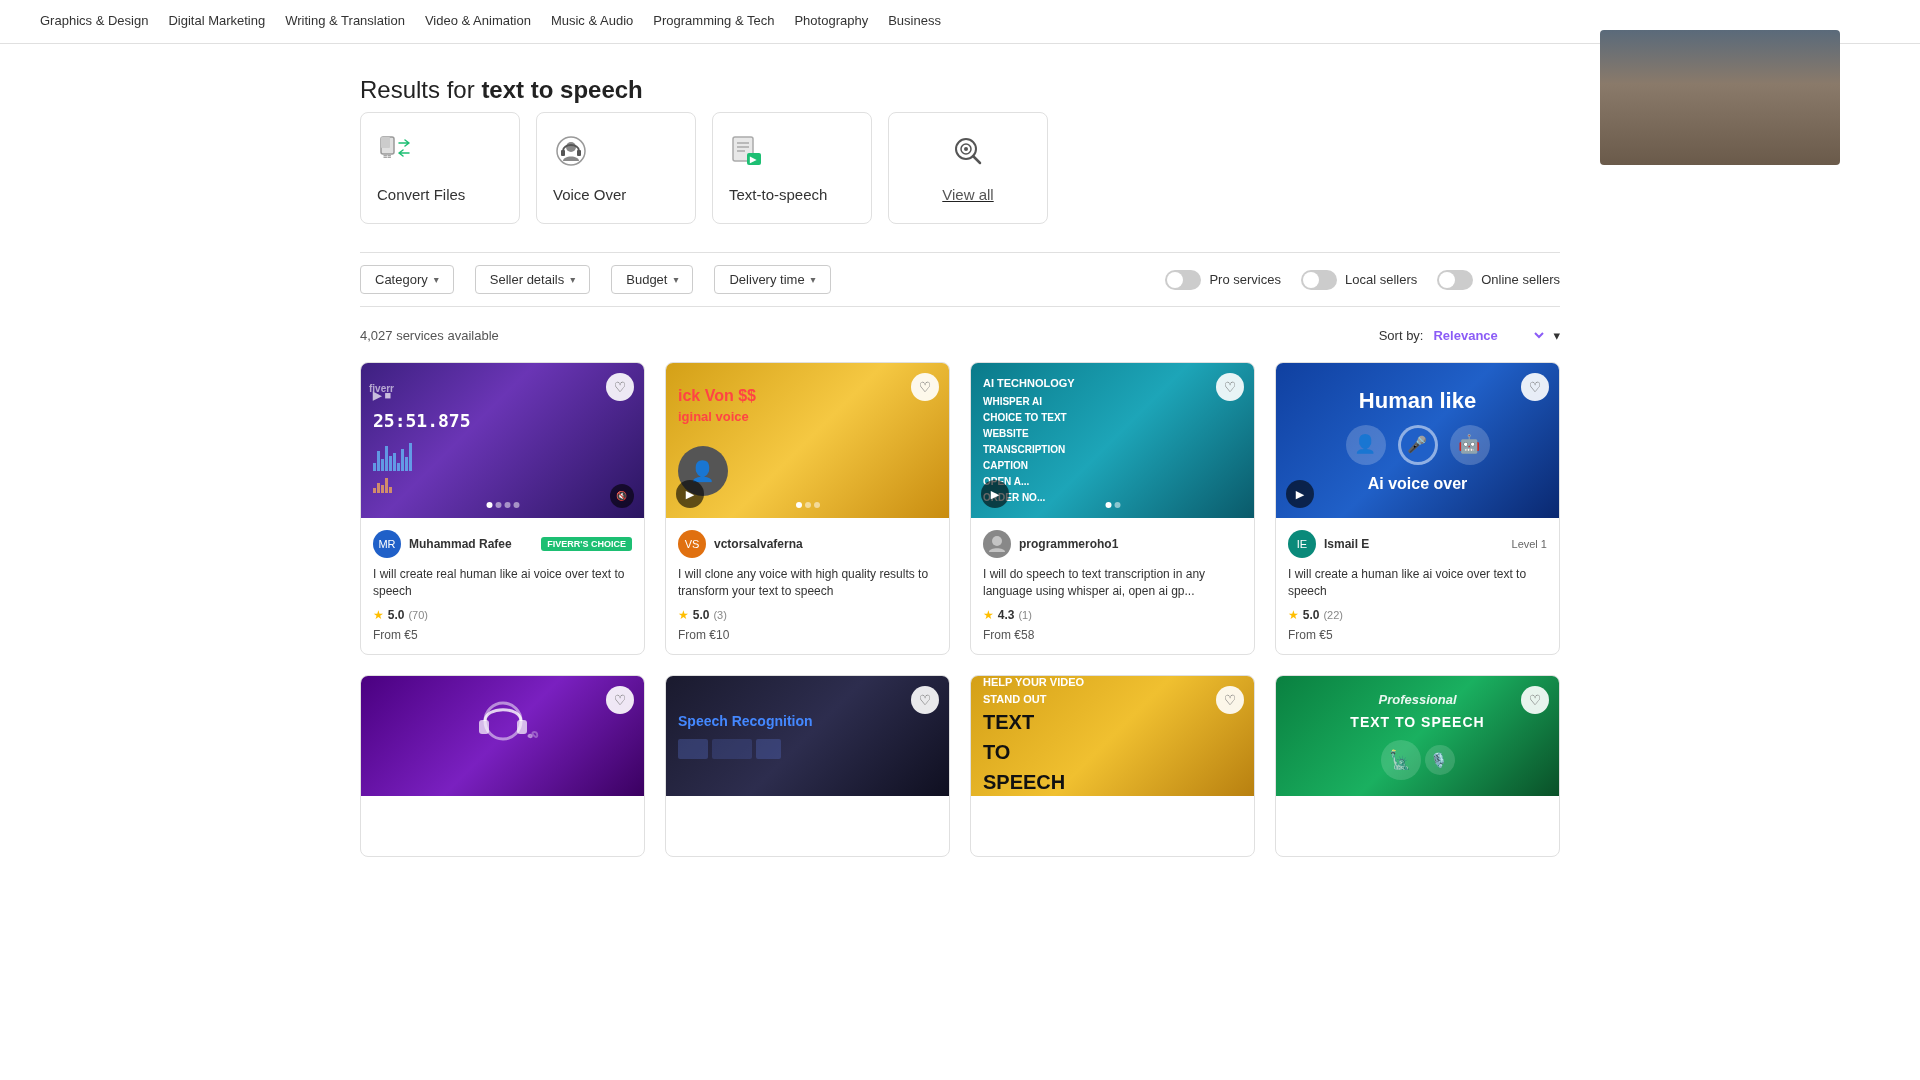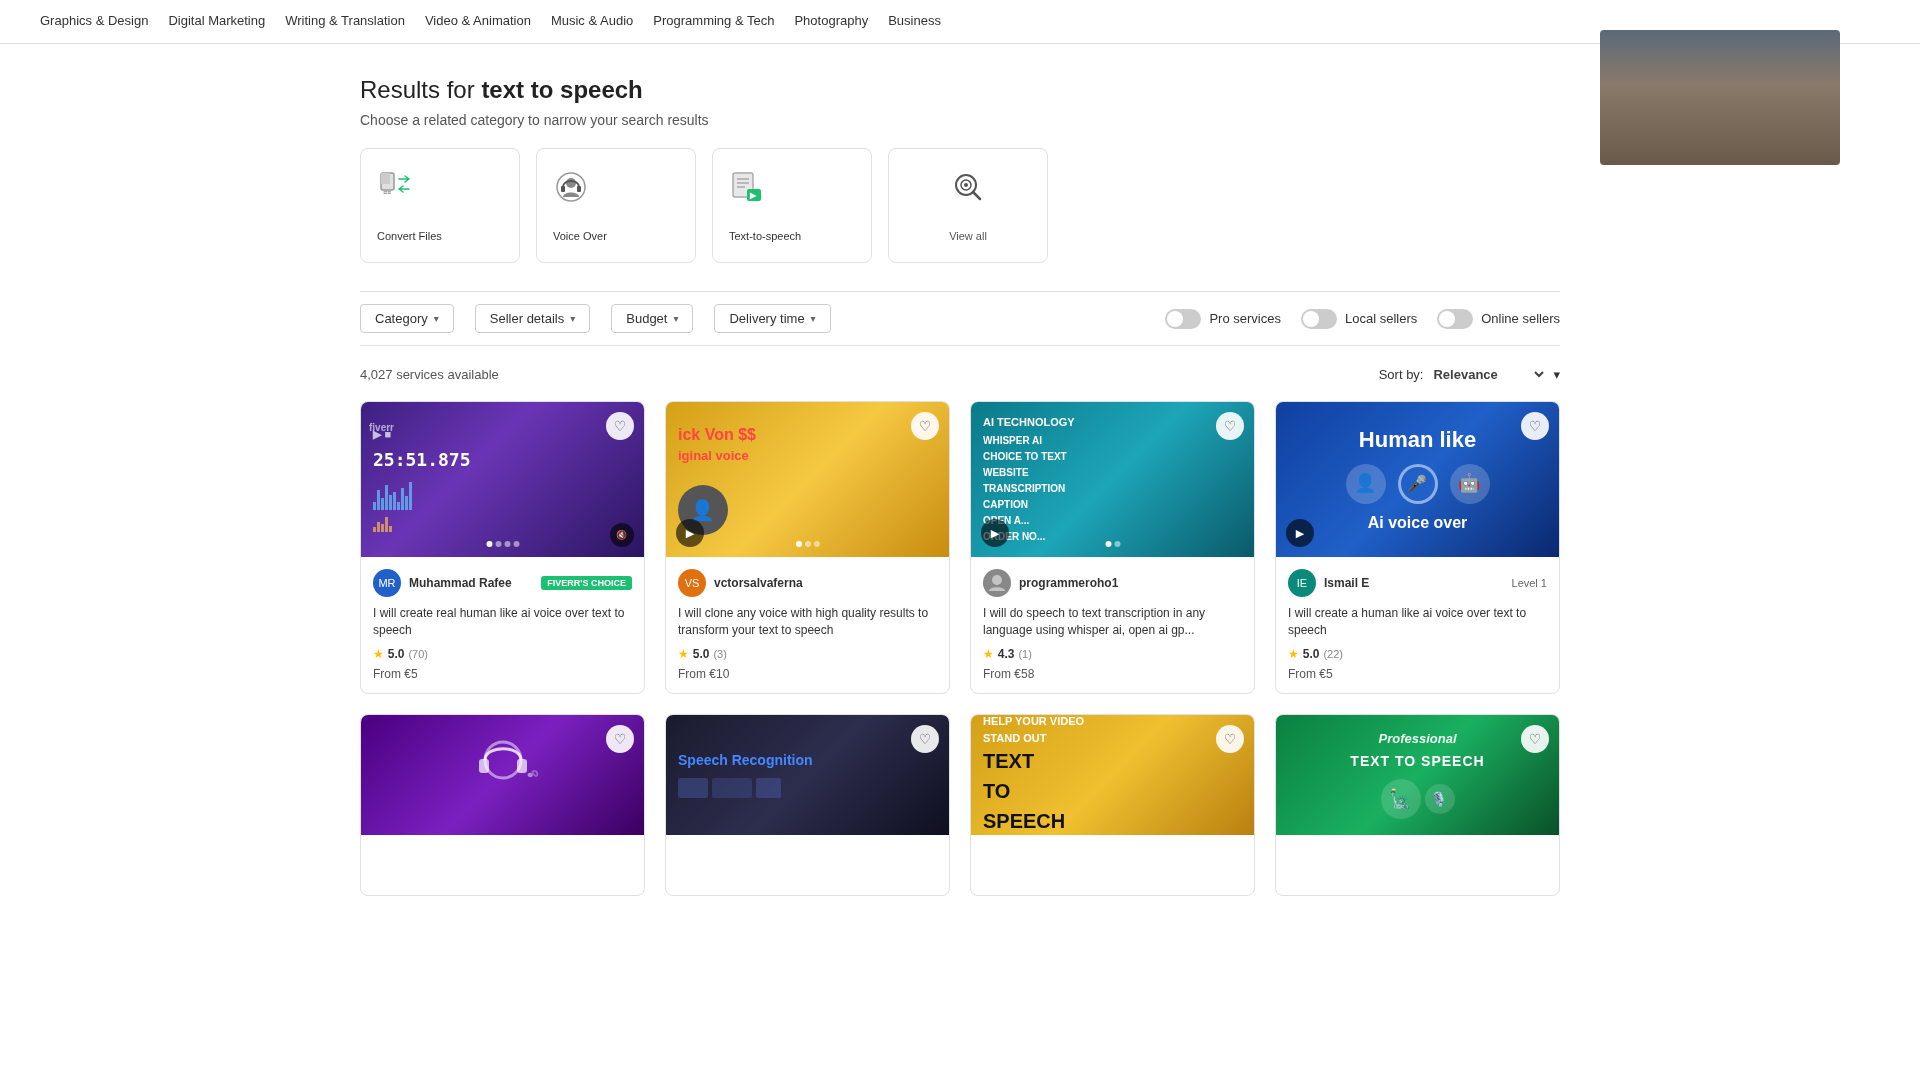--- a/index.html
+++ b/index.html
@@ -91,28 +91,28 @@
       align-items: flex-start;
       cursor: pointer;
       background: #fff;
       transition: box-shadow 0.15s;
     }
     .category-card .card-icon {
       font-size: 28px;
       margin-bottom: 10px;
     }
     .category-card .card-label {
-      font-size: 11px;
+      font-size: 15px;
       color: #333;
       font-weight: 500;
-      margin-top: 8px;
     }
     .view-all-card {
       align-items: center;
       justify-content: center;
+      text-decoration: underline;
     }
     .view-all-card .card-icon {
       color: #666;
     }
     .view-all-card .card-label {
       color: #555;
     }
 
     
     .filter-bar {
@@ -187,21 +187,21 @@
       display: flex;
       align-items: center;
       gap: 6px;
       font-size: 13px;
       color: #333;
     }
     .sort-select {
       border: none;
       background: transparent;
       font-size: 13px;
-      color: #404040;
+      color: #8b5cf6;
       font-weight: 600;
       cursor: pointer;
     }
 
     
     .gig-grid {
       display: grid;
       grid-template-columns: repeat(4, 1fr);
       gap: 20px;
       margin-bottom: 20px;
@@ -393,21 +393,20 @@
   <div class="video-person">
     
   </div>
 </div>
 
 <div class="main">
 
   <h1 class="page-title">
     <span>Results for </span><strong>text to speech</strong>
   </h1>
-  <p class="subtitle">Choose a related category to narrow your search results</p>
 
   <div class="category-cards">
     <div class="category-card">
       <span class="card-icon">
         
         <svg width="36" height="36" viewBox="0 0 36 36" fill="none" xmlns="http://www.w3.org/2000/svg">
           <rect x="4" y="4" width="13" height="17" rx="2" fill="#e0e0e0" stroke="#999" stroke-width="1.5"></rect>
           <rect x="4" y="4" width="9" height="11" rx="1" fill="#ccc"></rect>
           <text x="6" y="26" font-size="7" fill="#555">≡≡</text>
           <path d="M22 10 L32 10 M32 10 L28 7 M32 10 L28 13" stroke="#1dbf73" stroke-width="1.5" stroke-linecap="round"></path>

